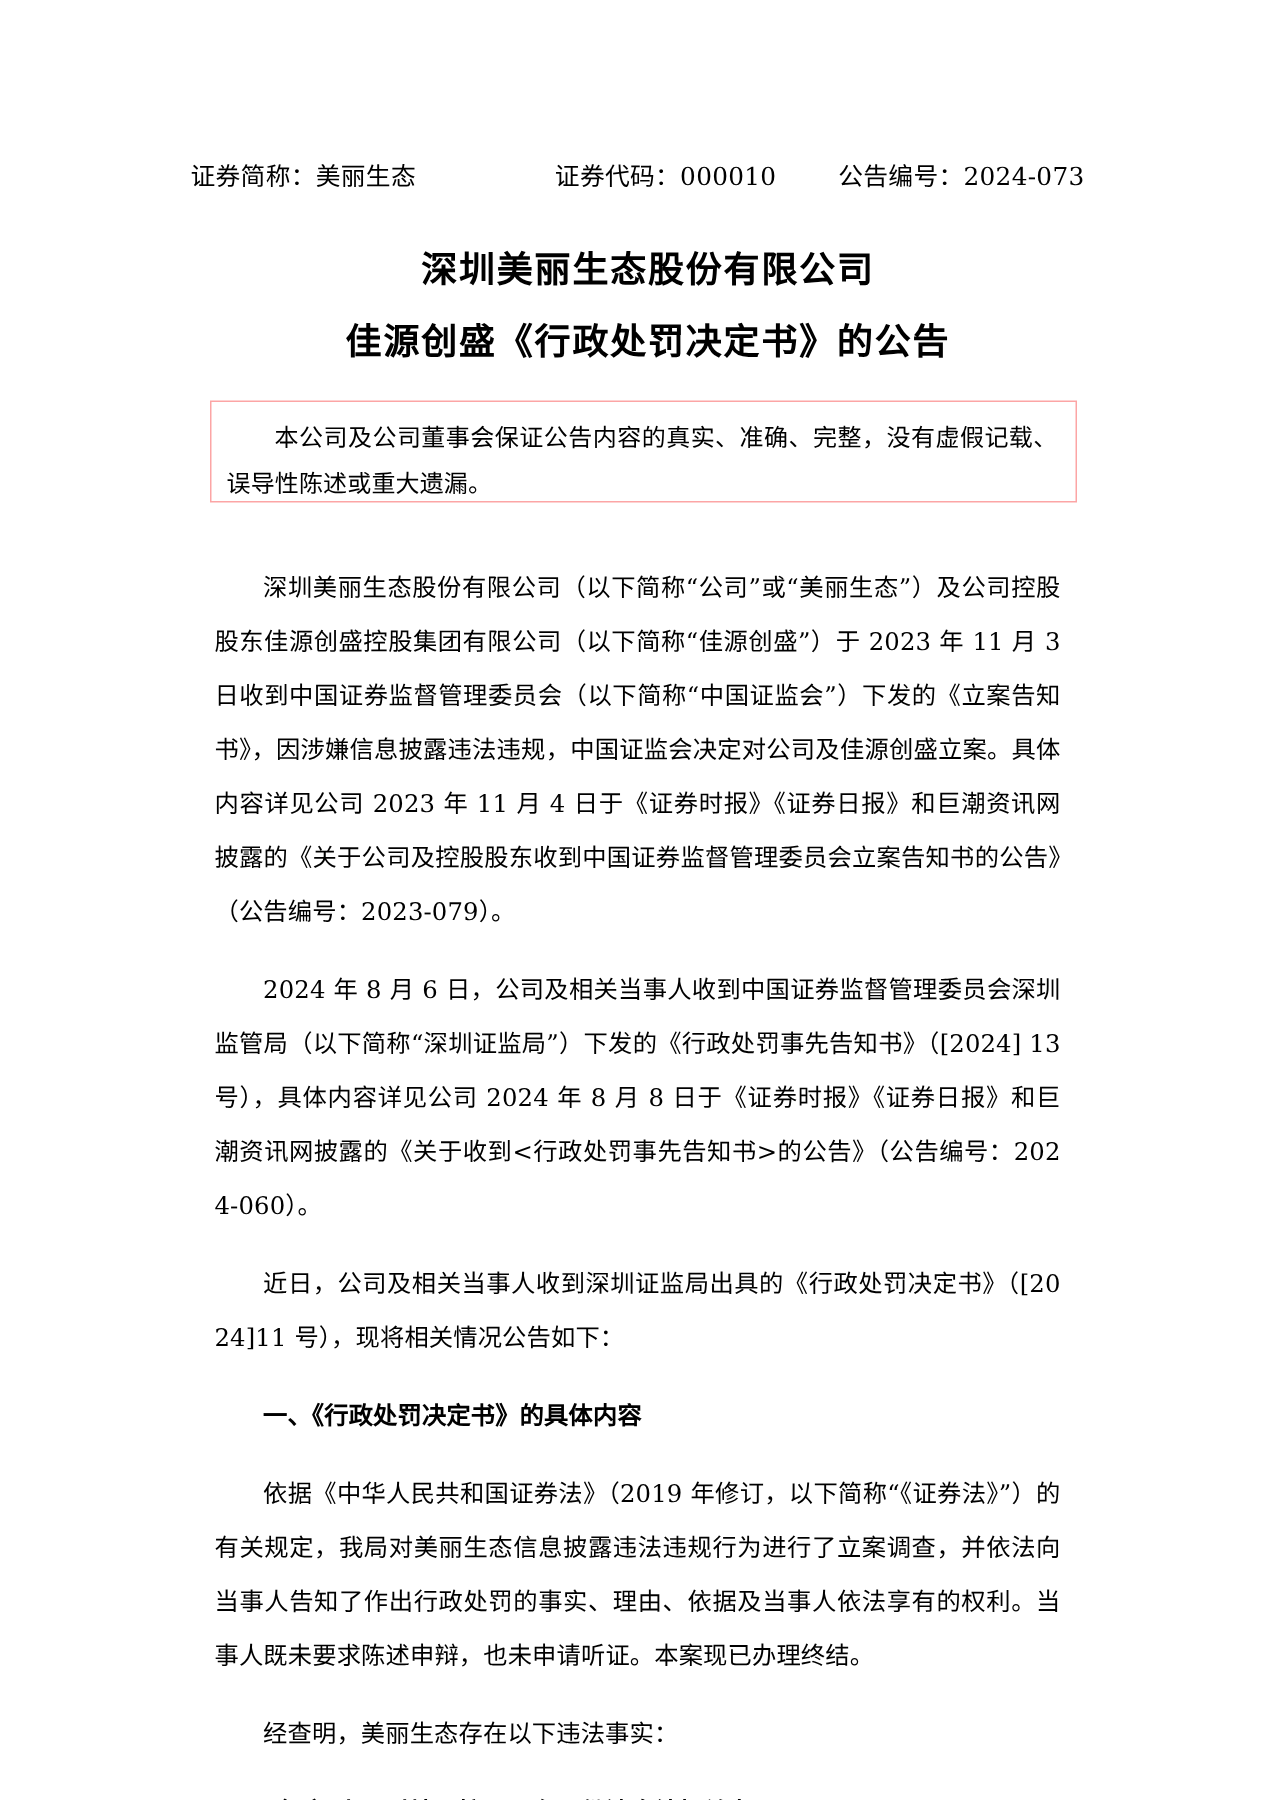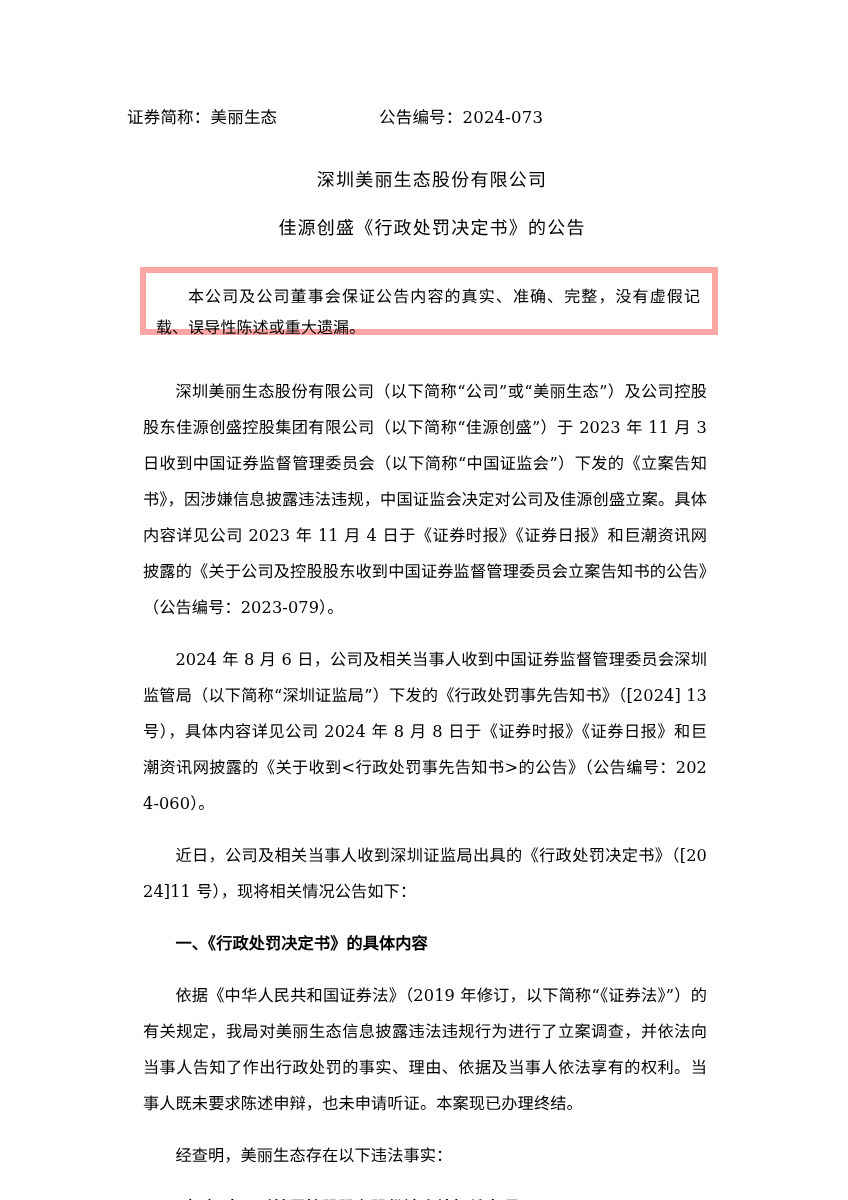--- a/index.html
+++ b/index.html
@@ -44,38 +44,38 @@
 
   
   .title-block {
     position: absolute;
     top: 166px;
     left: 0;
     width: 848px;
     text-align: center;
   }
   .title-line {
-    font-size: 18px;
-    font-weight: normal;
+    font-size: 24px;
+    font-weight: bold;
     letter-spacing: 1.2px;
     line-height: 28px;
     padding-left: 16px;
   }
   .title-line.second {
     margin-top: 20px;
   }
 
   
   .notice-box {
     position: absolute;
     top: 267px;
     left: 140px;
     width: 578px;
     height: 68px;
-    border: 6px solid #fca5a5;
+    border: 1px solid #fca5a5;
     box-sizing: border-box;
     padding: 8px 12px 0 10px;
   }
   .notice-box p {
     margin: 0;
     font-size: 16px;
     line-height: 31px;
     text-align: justify;
     text-align-last: left;
     text-indent: 2em;
@@ -108,20 +108,21 @@
     text-align-last: left;
   }
 </style>
 </head>
 <body>
 
 <div class="page">
 
   <div class="doc-header">
     <span class="hdr-cell hdr-abbr">证券简称：美丽生态</span>
+    <span class="hdr-cell hdr-code">证券代码：000010</span>
     <span class="hdr-cell hdr-num">公告编号：2024-073</span>
   </div>
 
   <div class="title-block">
     <div class="title-line">深圳美丽生态股份有限公司</div>
     <div class="title-line second">佳源创盛《行政处罚决定书》的公告</div>
   </div>
 
   <div class="notice-box">
     <p>本公司及公司董事会保证公告内容的真实、准确、完整，没有虚假记载、误导性陈述或重大遗漏。</p>

